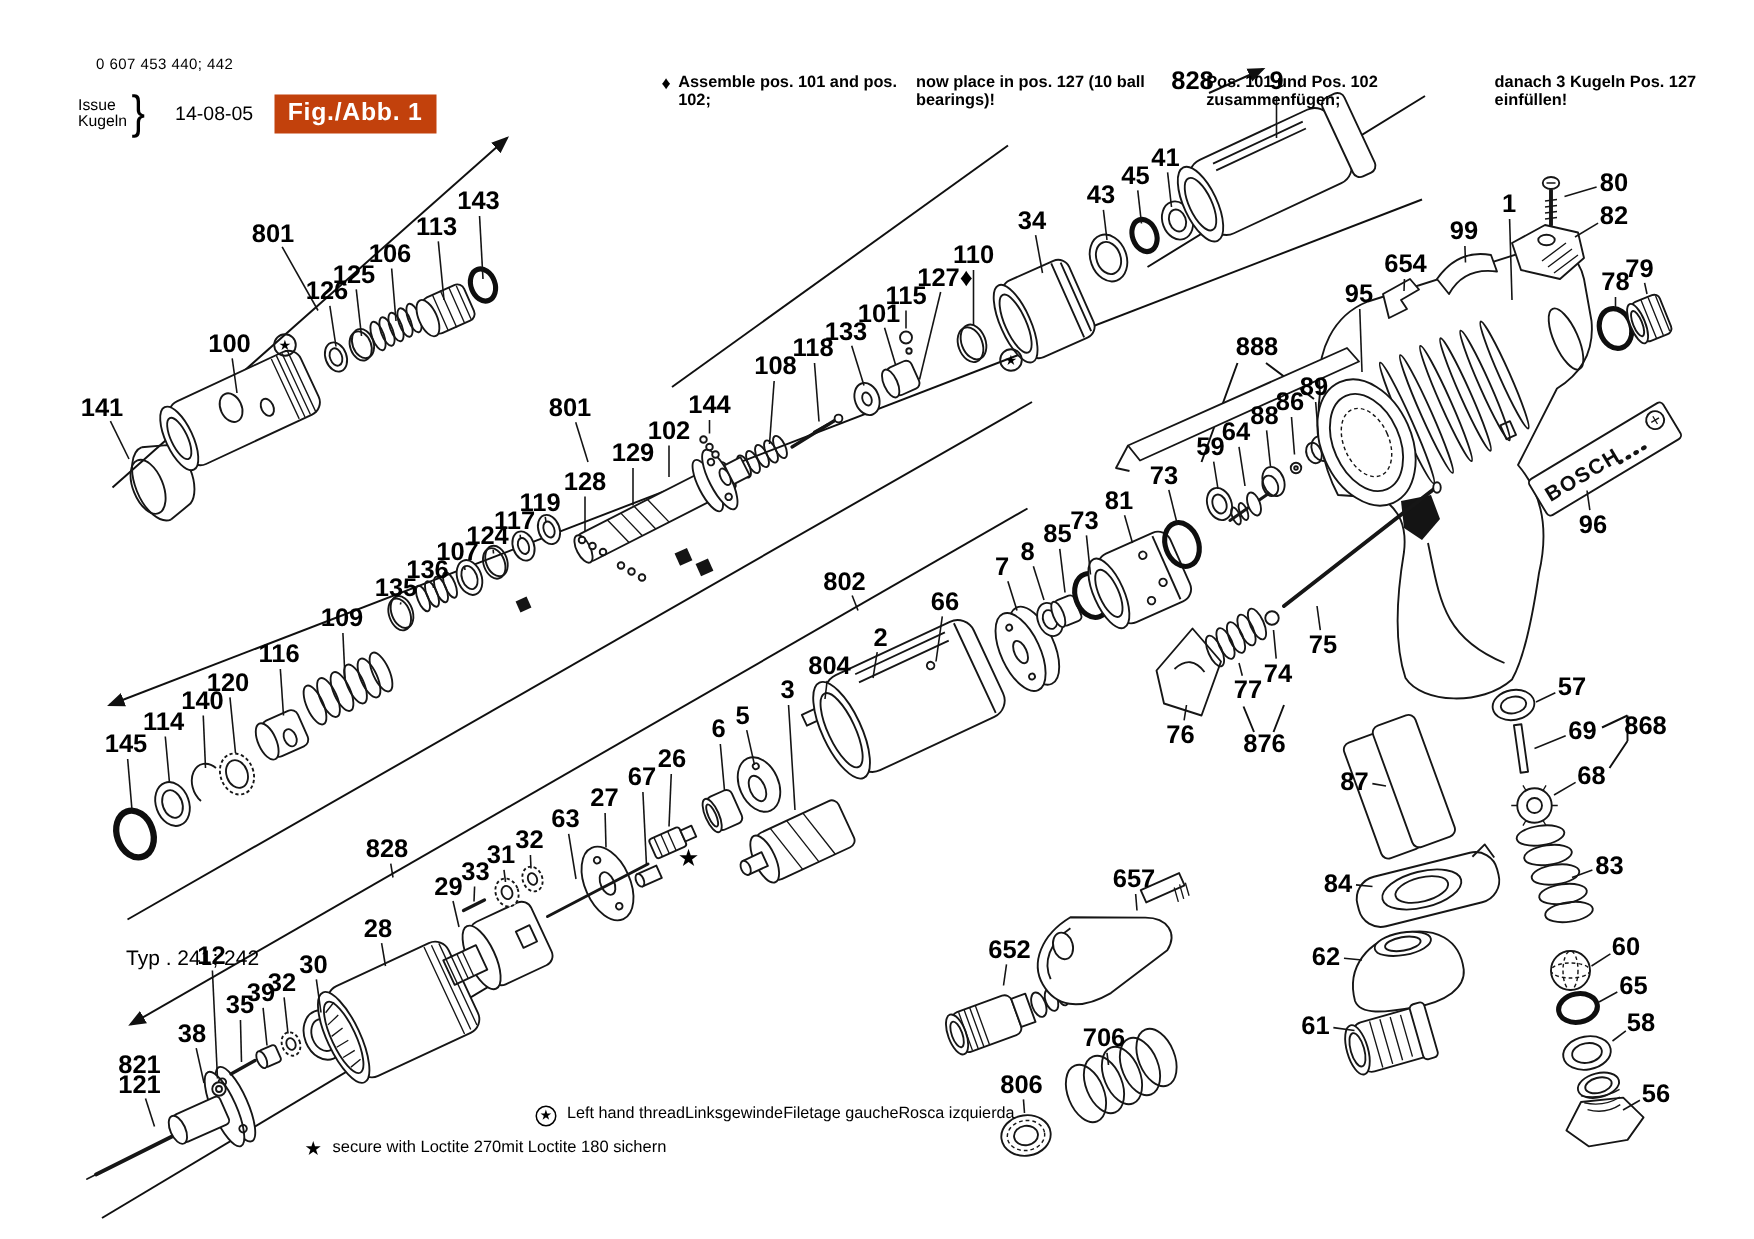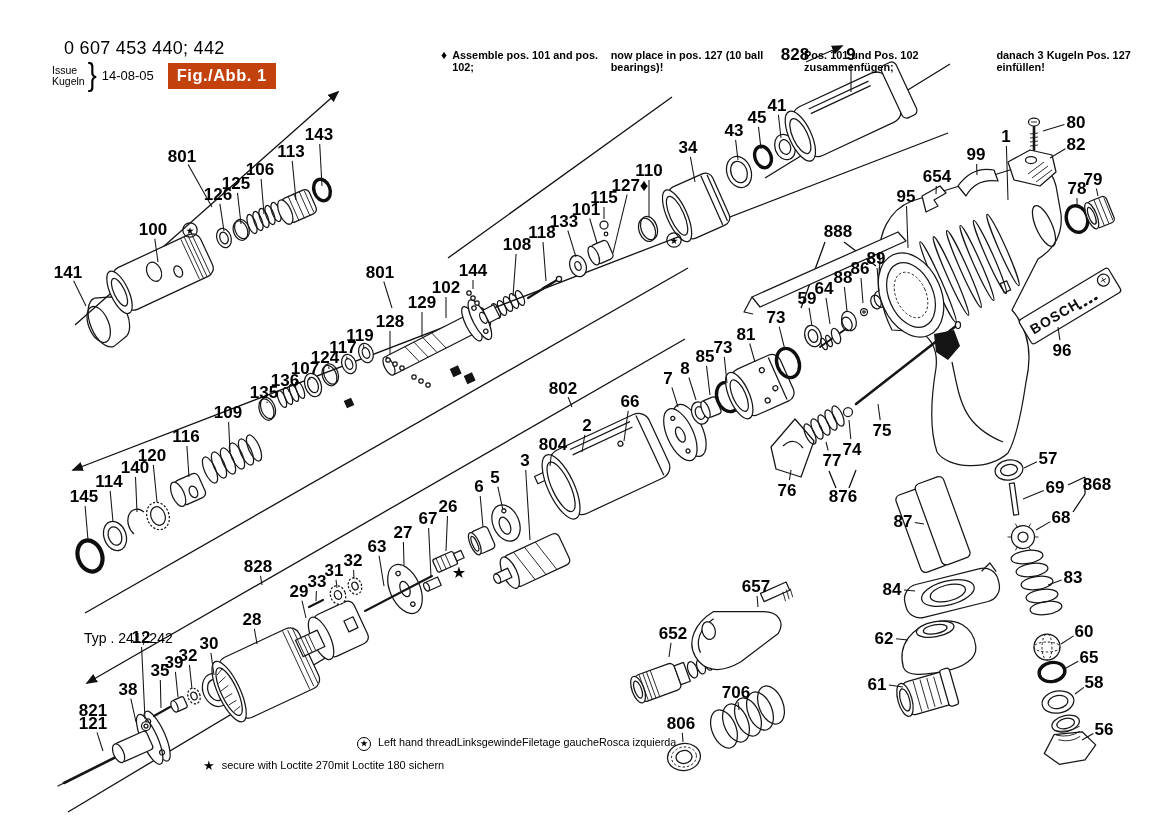--- a/index.html
+++ b/index.html
@@ -1,24 +1,24 @@
 <!DOCTYPE html>
 <html><head>
 <meta charset="utf-8">
 <style>
   html,body{margin:0;padding:0;background:#fff}
   .page{position:relative;width:1169px;height:826px;background:#fff;overflow:hidden;
         font-family:"Liberation Sans",sans-serif;color:#000}
   .page svg{position:absolute;left:0;top:0}
   .abs{position:absolute}
-  .docnum{left:64px;top:38px;font-size:18px;letter-spacing:.3px}
+  .docnum{left:64px;top:38px;font-size:10px;letter-spacing:.3px}
   .issue{left:52px;top:60px;display:flex;align-items:center;gap:4px}
   .iw{display:flex;flex-direction:column;font-size:10.5px;line-height:11px}
   .brace{font-size:27px;font-weight:300;transform:scaleY(1.15);margin-left:-1px}
-  .idate{font-size:13px;margin-left:1px}
+  .idate{font-size:13px;margin-left:16px}
   .figbox{background:#c2410c;color:#fff;font-size:16.5px;font-weight:700;
           padding:3px 9px 4px 9px;margin-left:10px;letter-spacing:.5px}
   .note{left:441px;top:50px;display:flex;gap:5px;font-size:10.9px;font-weight:700;line-height:11.5px}
   .note .dia{font-size:12px;line-height:11px}
   .typ{left:84px;top:630px;font-size:14px}
   .legend{display:flex;gap:7px;font-size:10.8px;line-height:10.9px}
   .lg-loc{left:203px;top:760px;font-size:11px;line-height:11.5px}
   .lg-lht{left:357px;top:737px}
   .lg-mod{left:495px;top:737px}
   .star-g{font-size:13px;line-height:12px}

